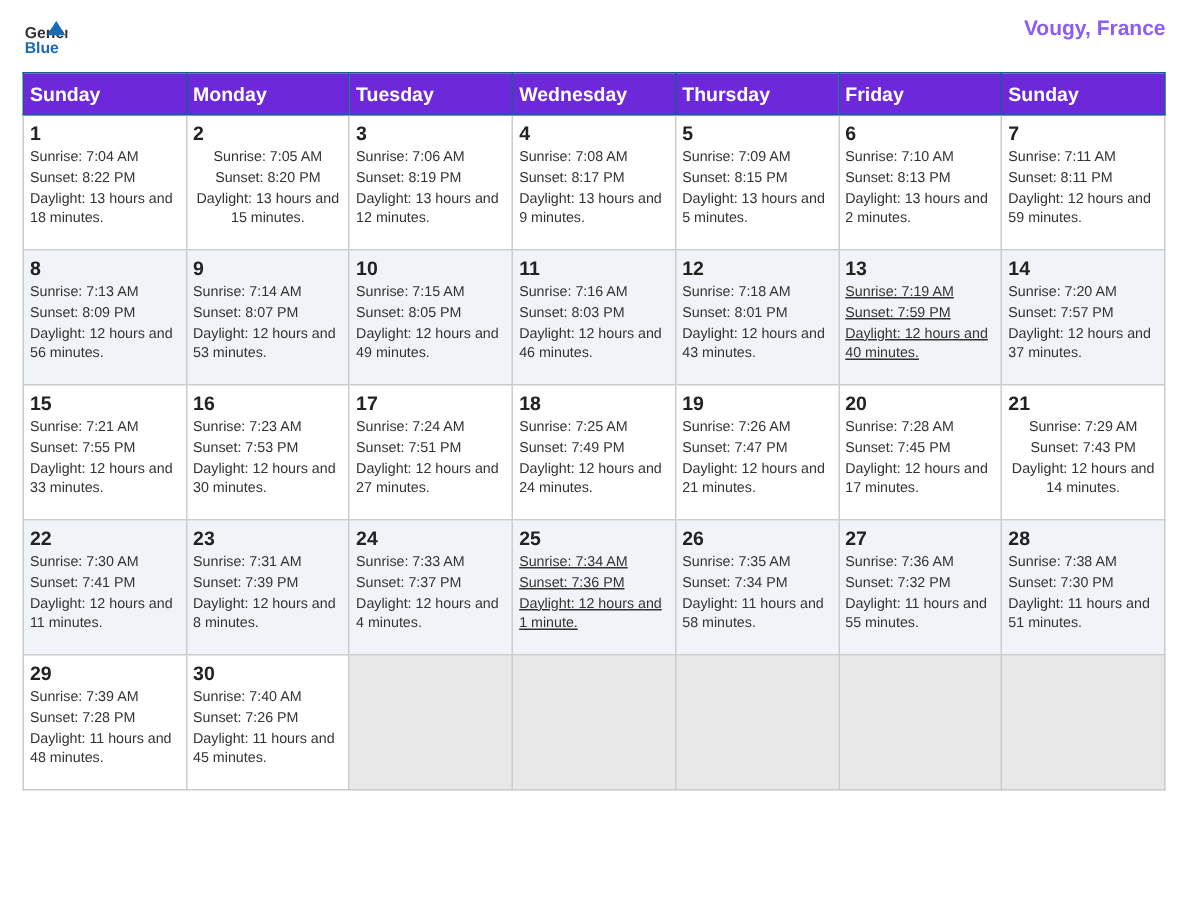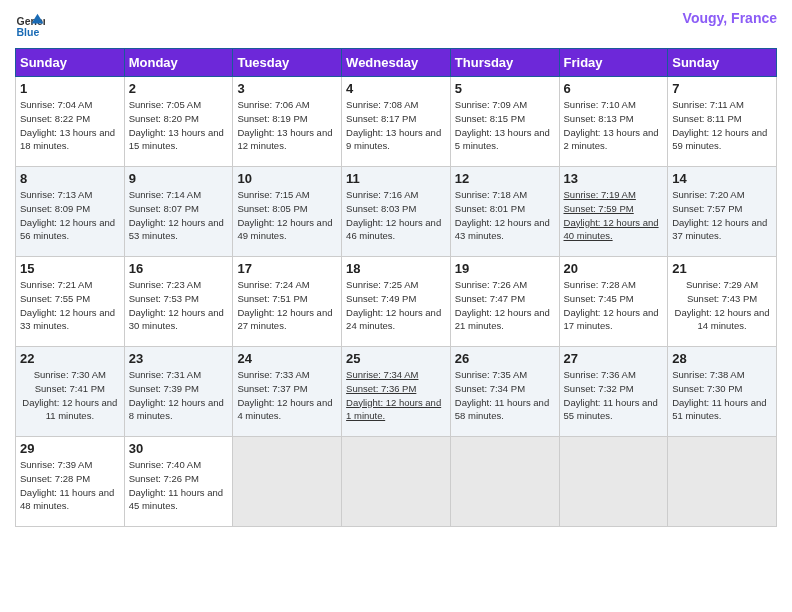--- a/index.html
+++ b/index.html
@@ -119,21 +119,21 @@
     <tbody id="calendar-body">
     <tr>
           <td>
             <span class="day-num">1</span>
             <div class="day-info" style="white-space: pre-line;">Sunrise: 7:04 AM
 Sunset: 8:22 PM
 Daylight: 13 hours and 18 minutes.</div>
           </td>
           <td>
             <span class="day-num">2</span>
-            <div class="day-info" style="white-space: pre-line;">Sunrise: 7:05 AM
+            <div class="day-info" style="white-space: pre-line; text-align: center;">Sunrise: 7:05 AM
 Sunset: 8:20 PM
 Daylight: 13 hours and 15 minutes.</div>
           </td>
           <td>
             <span class="day-num">3</span>
             <div class="day-info" style="white-space: pre-line;">Sunrise: 7:06 AM
 Sunset: 8:19 PM
 Daylight: 13 hours and 12 minutes.</div>
           </td>
           <td>
@@ -245,21 +245,21 @@
           <td>
             <span class="day-num">21</span>
             <div class="day-info" style="white-space: pre-line; text-align: center;">Sunrise: 7:29 AM
 Sunset: 7:43 PM
 Daylight: 12 hours and 14 minutes.</div>
           </td>
         </tr>
         <tr>
           <td>
             <span class="day-num">22</span>
-            <div class="day-info" style="white-space: pre-line; text-align: center;">Sunrise: 7:30 AM
+            <div class="day-info" style="white-space: pre-line;">Sunrise: 7:30 AM
 Sunset: 7:41 PM
 Daylight: 12 hours and 11 minutes.</div>
           </td>
           <td>
             <span class="day-num">23</span>
             <div class="day-info" style="white-space: pre-line;">Sunrise: 7:31 AM
 Sunset: 7:39 PM
 Daylight: 12 hours and 8 minutes.</div>
           </td>
           <td>

